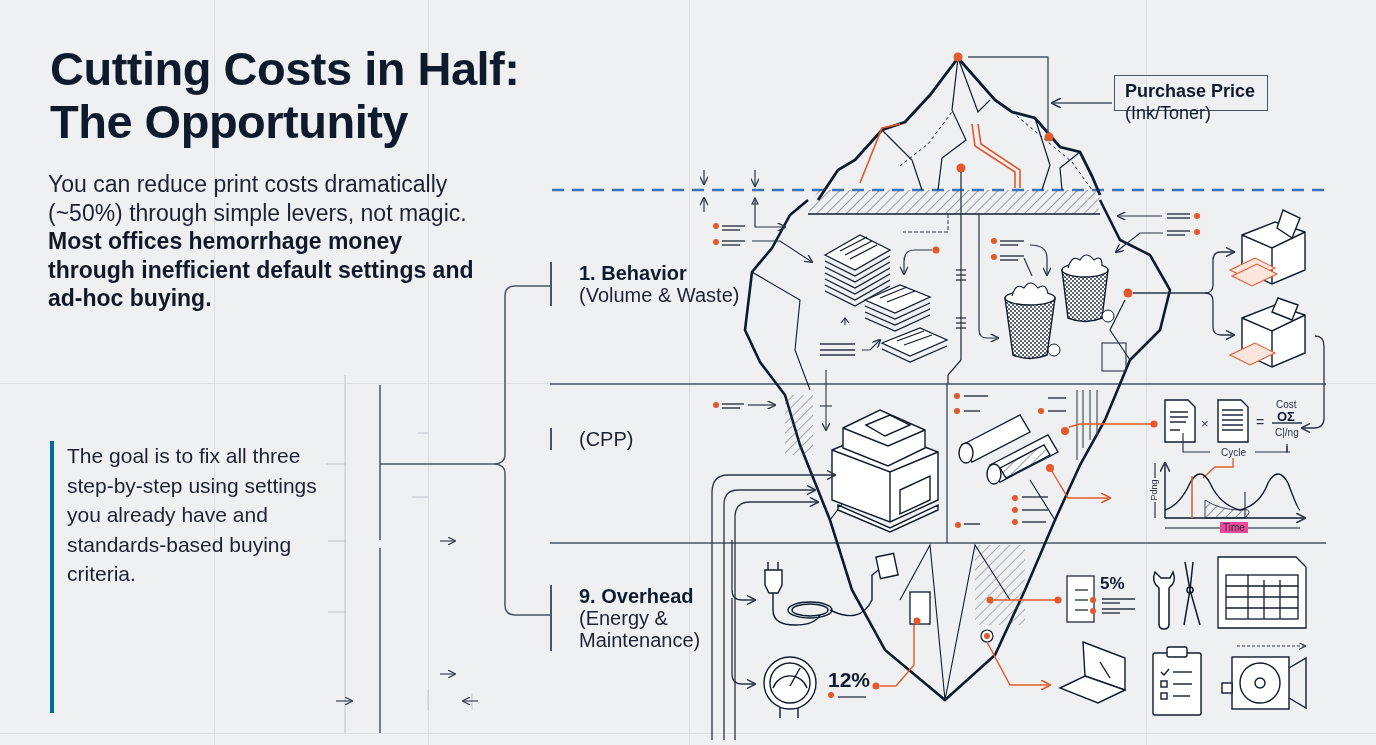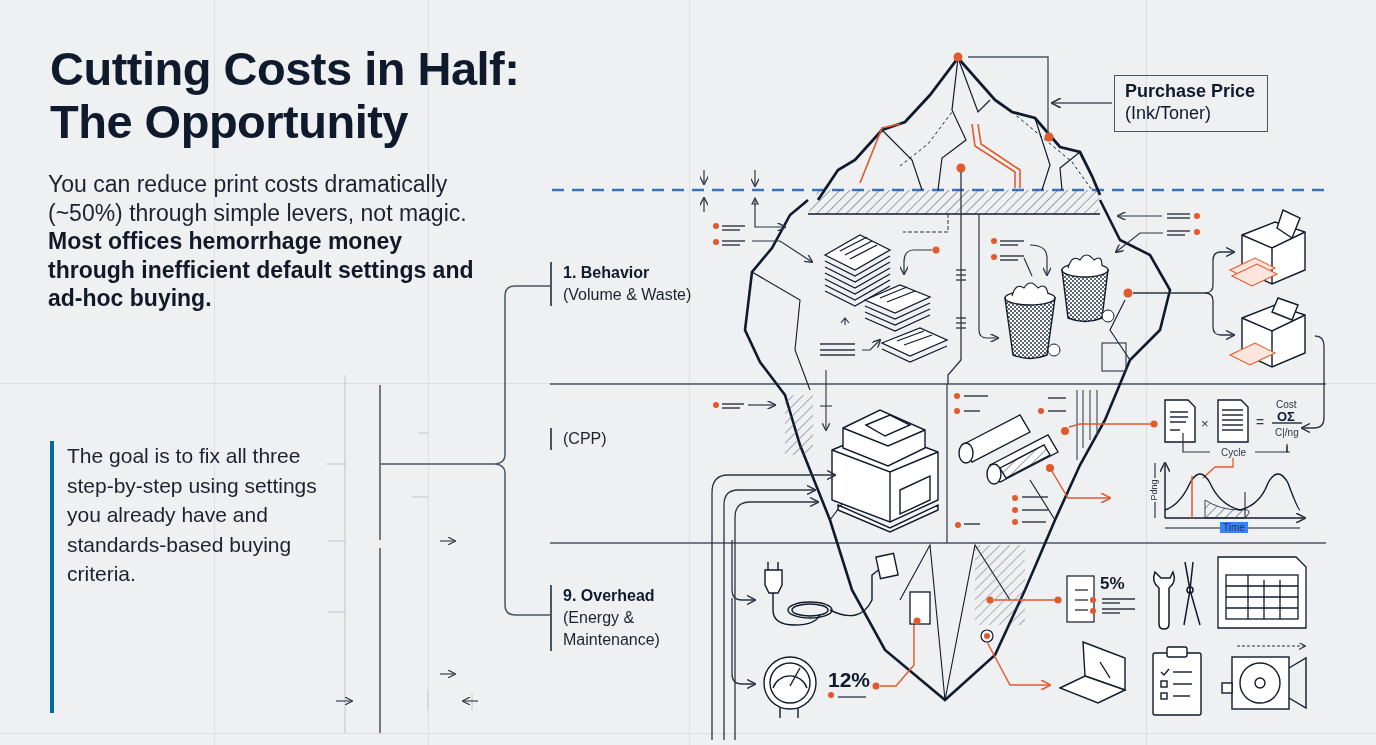--- a/index.html
+++ b/index.html
@@ -3,23 +3,23 @@
 <meta charset="utf-8">
 <style>
   html,body{margin:0;padding:0;}
   body{width:1376px;height:745px;background:#eff0f2;position:relative;overflow:hidden;font-family:"Liberation Sans",sans-serif;color:#0f1b2d;}
   .vline{position:absolute;top:0;bottom:0;width:1px;background:#dcdee2;}
   .hline{position:absolute;left:0;right:0;height:1px;background:#dcdee2;}
   .title{position:absolute;left:50px;top:42px;font-size:47px;font-weight:700;line-height:53px;letter-spacing:-0.5px;color:#0f1b2d;margin:0;}
   .intro{position:absolute;left:48px;top:170px;width:430px;font-size:23px;line-height:28.5px;color:#1b2230;margin:0;}
   .intro b{font-weight:700;color:#111827;}
   .quote{position:absolute;left:50px;top:441px;height:272px;border-left:4px solid #0369a1;padding-left:13px;width:285px;font-size:21px;line-height:29.5px;color:#1b2230;}
-  .lever{position:absolute;left:550px;border-left:2px solid #4a5563;padding-left:11px;font-size:16px;line-height:22px;color:#1b2230;}
+  .lever{position:absolute;left:550px;border-left:2px solid #4a5563;padding-left:27px;font-size:20px;line-height:22px;color:#1b2230;}
   .lever .h{font-weight:700;color:#0f1b2d;display:block;}
-  .pp{position:absolute;left:1114px;top:75px;width:154px;height:57px;border:1.5px solid #4a5563;padding:4px 0 0 10px;box-sizing:border-box;font-size:18px;line-height:22px;}
+  .pp{position:absolute;left:1114px;top:75px;width:154px;height:36px;border:1.5px solid #4a5563;padding:4px 0 0 10px;box-sizing:border-box;font-size:18px;line-height:22px;}
   .pp .h{font-weight:700;display:block;color:#0f1b2d;}
   .stat{position:absolute;font-weight:700;color:#0f1b2d;}
   svg.art{position:absolute;left:0;top:0;}
   .tiny{position:absolute;font-size:10px;color:#2b3442;}
 </style>
 </head>
 <body>
 
 <div class="vline" style="left:214px"></div>
 <div class="vline" style="left:428px"></div>
@@ -438,16 +438,16 @@
   <span>(Ink/Toner)</span>
 </div>
 
 <div class="tiny" style="left:1201px;top:416px;font-size:13px;">×</div>
 <div class="tiny" style="left:1256px;top:414px;font-size:14px;">=</div>
 <div class="tiny" style="left:1276px;top:399px;">Cost</div>
 <div class="tiny" style="left:1277px;top:409px;font-size:13px;font-weight:700;color:#0f1b2d;">OΣ</div>
 <div class="tiny" style="left:1275px;top:427px;">C|/ng</div>
 <div class="tiny" style="left:1219px;top:447px;background:#eff0f2;padding:0 2px;text-align:center;">Cycle</div>
 <div class="tiny" style="left:1143px;top:485px;transform:rotate(-90deg);font-size:9px;">Pdng</div>
-<div class="tiny" style="left:1220px;top:522px;background:#3b82f6;padding:0 3px;">Time</div>
+<div class="tiny" style="left:1220px;top:522px;background:#ec4899;padding:0 3px;">Time</div>
 
 <div class="stat" style="left:1100px;top:574px;font-size:17px;">5%</div>
 <div class="stat" style="left:828px;top:668px;font-size:21px;">12%</div>
 
 </body></html>

